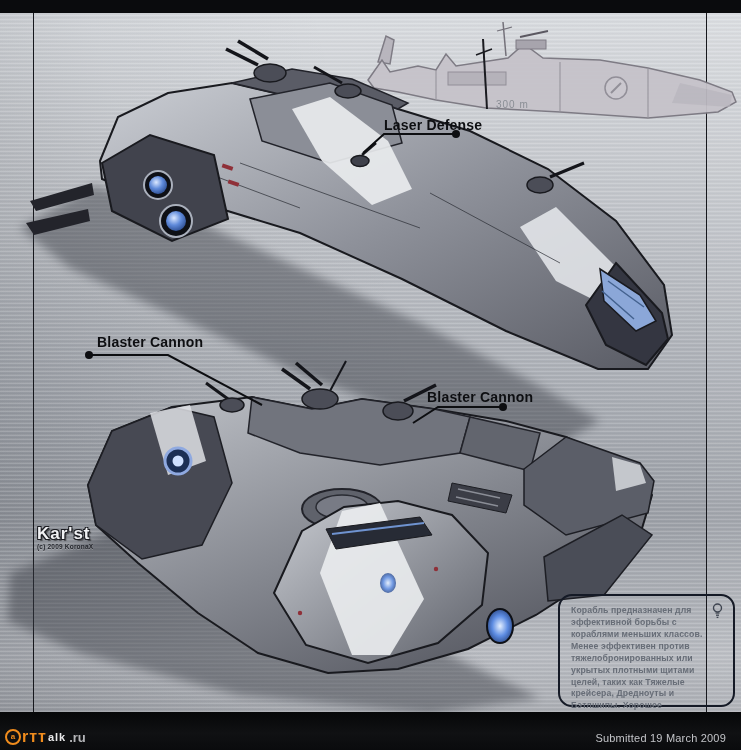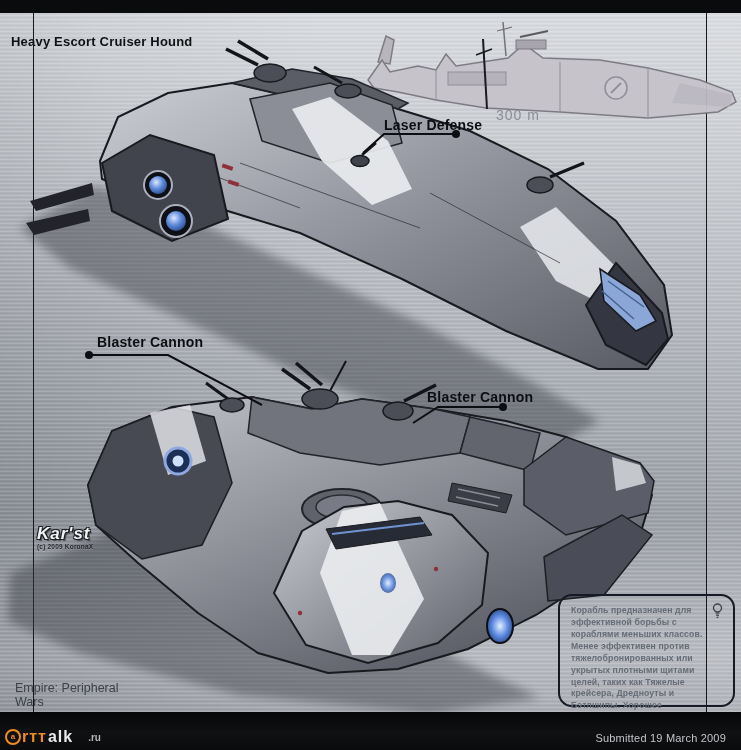--- a/index.html
+++ b/index.html
@@ -28,33 +28,33 @@
   .right-strip{position:absolute;top:0;bottom:0;left:707px;right:0;background:rgba(255,255,255,.07);}
   #artwork{position:absolute;left:0;top:0;}
 
   
   .page-title{
     position:absolute;left:11px;top:21px;
     font-size:13px;font-weight:bold;color:#101114;letter-spacing:.2px;
   }
   .scale-label{
     position:absolute;left:496px;top:86px;
-    font-size:14px;color:#8a8e95;letter-spacing:1px;margin-top:8px;
+    font-size:10px;color:#8a8e95;letter-spacing:1px;
   }
   .callout{
     position:absolute;font-size:14px;font-weight:bold;color:#0d0e11;letter-spacing:.2px;
     white-space:nowrap;
   }
   .callout.laser{left:384px;top:104px;}
   .callout.blaster-a{left:97px;top:321px;}
   .callout.blaster-b{left:427px;top:376px;}
 
   .signature{position:absolute;left:37px;top:512px;line-height:1;}
   .signature .artist{
-    font-size:17px;font-weight:bold;font-style:italic;color:#f1f2f4;letter-spacing:1px;
+    font-size:17px;font-weight:bold;color:#f1f2f4;letter-spacing:1px;
     text-shadow:1px 1px 0 #1d1e23,-1px -1px 0 #1d1e23,1px -1px 0 #1d1e23,-1px 1px 0 #1d1e23,2px 2px 1px rgba(0,0,0,.5);
   }
   .signature .copyright{
     margin-top:2px;font-size:6.5px;font-weight:bold;color:#24262c;letter-spacing:.2px;
     text-shadow:0 1px 0 rgba(255,255,255,.25);
   }
 
   .note-box{
     position:absolute;left:558px;top:581px;width:177px;height:113px;box-sizing:border-box;
     border:2px solid #151a26;border-radius:14px;padding:9px 11px 8px 11px;
@@ -73,22 +73,22 @@
     position:absolute;left:0;top:712px;width:741px;height:38px;
     background:linear-gradient(to bottom,#060708,#101113 55%,#0a0b0d);
   }
   .logo{position:absolute;left:5px;top:16px;display:flex;align-items:center;gap:1px;}
   .logo-ring{
     width:12px;height:12px;border:2px solid #f08c1d;border-radius:50%;
     display:flex;align-items:center;justify-content:center;
   }
   .logo-ring .logo-a{font-size:8px;font-weight:bold;color:#f08c1d;line-height:1;}
   .logo-orange{font-size:16px;font-weight:bold;color:#f08c1d;letter-spacing:1px;}
-  .logo-white{font-size:16px;font-weight:bold;color:#e9e9ea;letter-spacing:1px;}
-  .logo-tld{font-size:10px;font-weight:bold;color:#b4b5b8;margin-left:14px;}
+  .logo-white{font-size:11px;font-weight:bold;color:#e9e9ea;letter-spacing:1px;}
+  .logo-tld{font-size:13px;font-weight:bold;color:#b4b5b8;margin-left:2px;}
   .submitted{
     position:absolute;right:15px;top:20px;font-size:11px;color:#c3c4c8;letter-spacing:.2px;
   }
 </style>
 </head>
 <body>
 
 <div id="frame">
 
   <div id="canvas">
@@ -244,21 +244,20 @@
       <g stroke="#0d0e11" stroke-width="2" fill="#0d0e11">
         <polyline points="363,140 384,121 456,121" fill="none"></polyline>
         <circle cx="456" cy="121" r="4" stroke="none"></circle>
         <polyline points="89,342 168,342 262,392" fill="none"></polyline>
         <circle cx="89" cy="342" r="4" stroke="none"></circle>
         <polyline points="413,410 438,394 503,394" fill="none"></polyline>
         <circle cx="503" cy="394" r="4" stroke="none"></circle>
       </g>
     </svg>
 
-    <div class="page-title">Heavy Escort Cruiser Hound</div>
     <div class="scale-label">300 m</div>
 
     <div class="callout laser">Laser Defense</div>
     <div class="callout blaster-a">Blaster Cannon</div>
     <div class="callout blaster-b">Blaster Cannon</div>
 
     <div class="signature">
       <div class="artist">Kar'st</div>
       <div class="copyright">(c) 2009 KoronaX</div>
     </div>
@@ -266,24 +265,20 @@
     <div class="note-box">
       <svg class="bulb" viewBox="0 0 11 16">
         <circle cx="5.5" cy="5" r="4" fill="none" stroke="#3e4450" stroke-width="1.4"></circle>
         <line x1="3.5" y1="10" x2="7.5" y2="10" stroke="#3e4450" stroke-width="1.3"></line>
         <line x1="4" y1="12.2" x2="7" y2="12.2" stroke="#3e4450" stroke-width="1.3"></line>
         <line x1="4.6" y1="14.4" x2="6.4" y2="14.4" stroke="#3e4450" stroke-width="1.3"></line>
       </svg>
       <div class="note-text">Корабль предназначен для эффективной борьбы с кораблями меньших классов. Менее эффективен против тяжелобронированных или укрытых плотными щитами целей, таких как Тяжелые крейсера, Дредноуты и Бэтлшипы. Хорошее бронирование, средний щит, быстрый для своего класса.</div>
     </div>
 
-    <div class="credits">
-      <div class="line1">Empire: Peripheral Wars</div>
-      <div class="line2">Corris Studio</div>
-    </div>
   </div>
 
   <div id="footer">
     <div class="logo">
       <span class="logo-ring">
         <span class="logo-a">a</span>
       </span>
       <span class="logo-orange">rтт</span>
       <span class="logo-white">alk</span>
       <span class="logo-tld">.ru</span>

